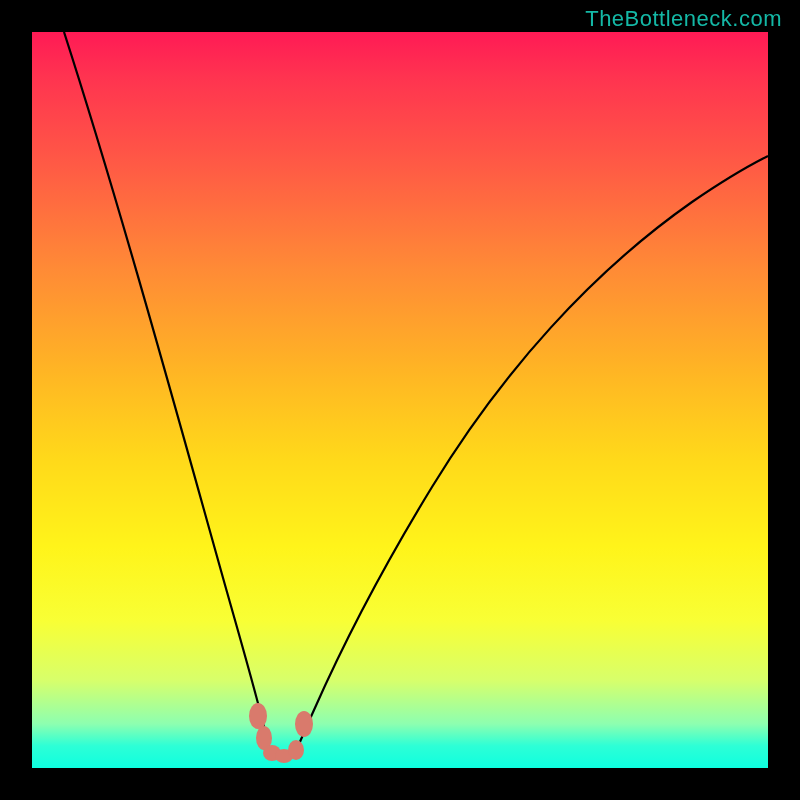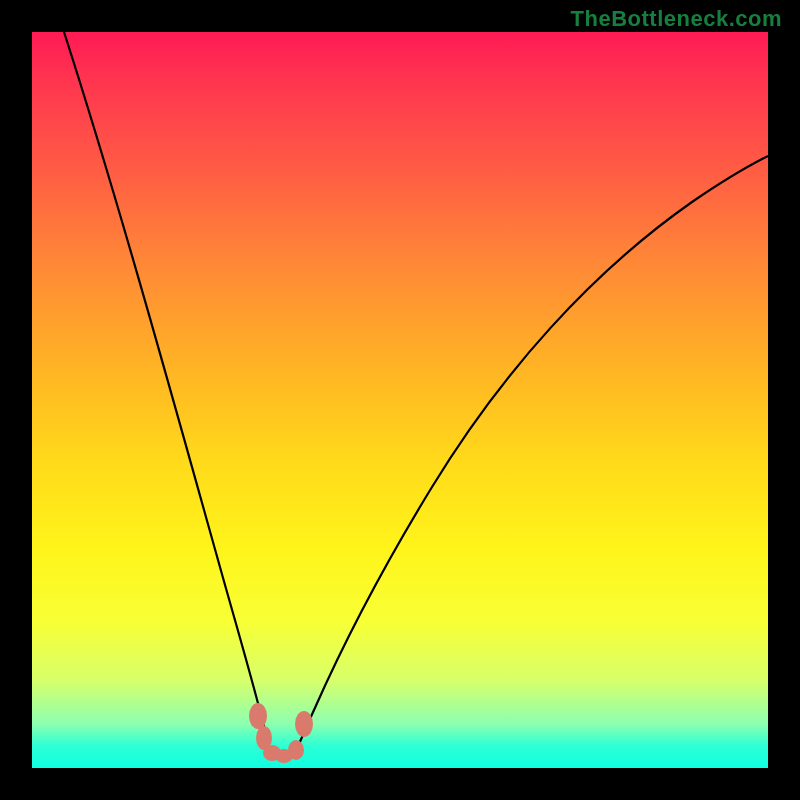--- a/index.html
+++ b/index.html
@@ -29,24 +29,24 @@
       #d8ff6a 88%,
       #8dffb0 94%,
       #2dffd6 97%,
       #0effe0 100%
     );
   }
   .attrib {
     position: absolute;
     top: 6px;
     right: 18px;
-    color: #15803d;
+    color: #14b8a6;
     font-size: 22px;
     letter-spacing: 0.5px;
-    font-weight: 700;
+    font-weight: 400;
   }
   svg {
     position: absolute;
     left: 0;
     top: 0;
   }
   .curve {
     fill: none;
     stroke: #000;
     stroke-width: 2.2;

